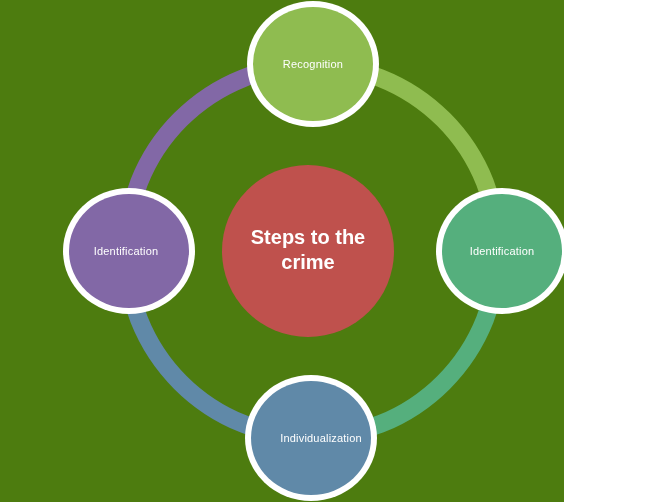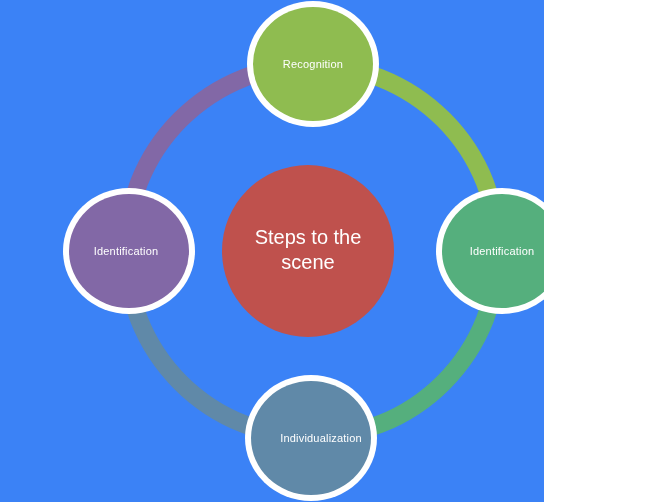--- a/index.html
+++ b/index.html
@@ -5,22 +5,23 @@
   html, body {
     margin: 0;
     padding: 0;
     background: #ffffff;
     font-family: "Liberation Sans", sans-serif;
   }
   .stage {
     position: relative;
     width: 544px;
     height: 502px;
-    background: #3b82f6;
+    background: #4d7c0f;
     overflow: hidden;
+    padding-left: 20px;
   }
   .stage svg {
     position: absolute;
     left: 0;
     top: 0;
   }
   .arc {
     fill: none;
     stroke-width: 18;
     stroke-linecap: butt;
@@ -36,21 +37,21 @@
   }
   .center-label {
     position: absolute;
     left: 308px;
     top: 250px;
     transform: translate(-50%, -50%);
     width: 158px;
     color: #ffffff;
     text-align: center;
     font-size: 20px;
-    font-weight: normal;
+    font-weight: bold;
     line-height: 25px;
   }
   .center-label span { display: block; }
 </style>
 </head>
 <body>
 
 <div class="stage">
   <svg width="658" height="502" viewBox="0 0 658 502">
 
@@ -72,15 +73,15 @@
     <circle cx="308" cy="251" r="86" fill="#BF514D"></circle>
   </svg>
 
   <div class="label" style="left:313px; top:64px;">Recognition</div>
   <div class="label" style="left:502px; top:251px;">Identification</div>
   <div class="label" style="left:321px; top:438px;">Individualization</div>
   <div class="label" style="left:126px; top:251px;">Identification</div>
 
   <div class="center-label">
     <span>Steps to the</span>
-    <span>scene</span>
+    <span>crime</span>
   </div>
 </div>
 
 </body></html>

